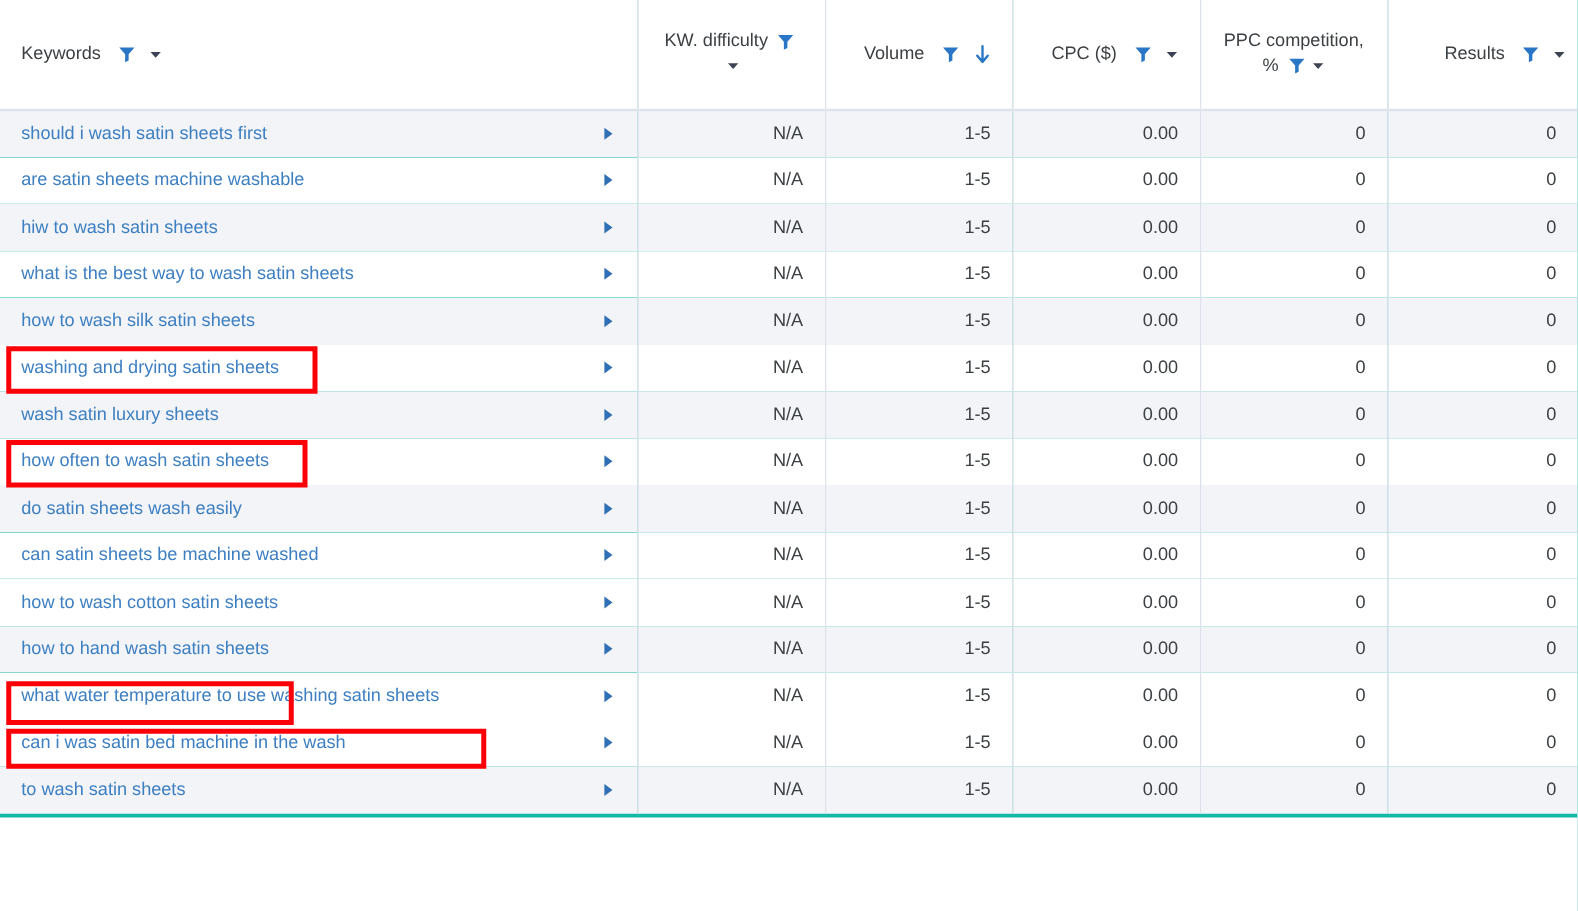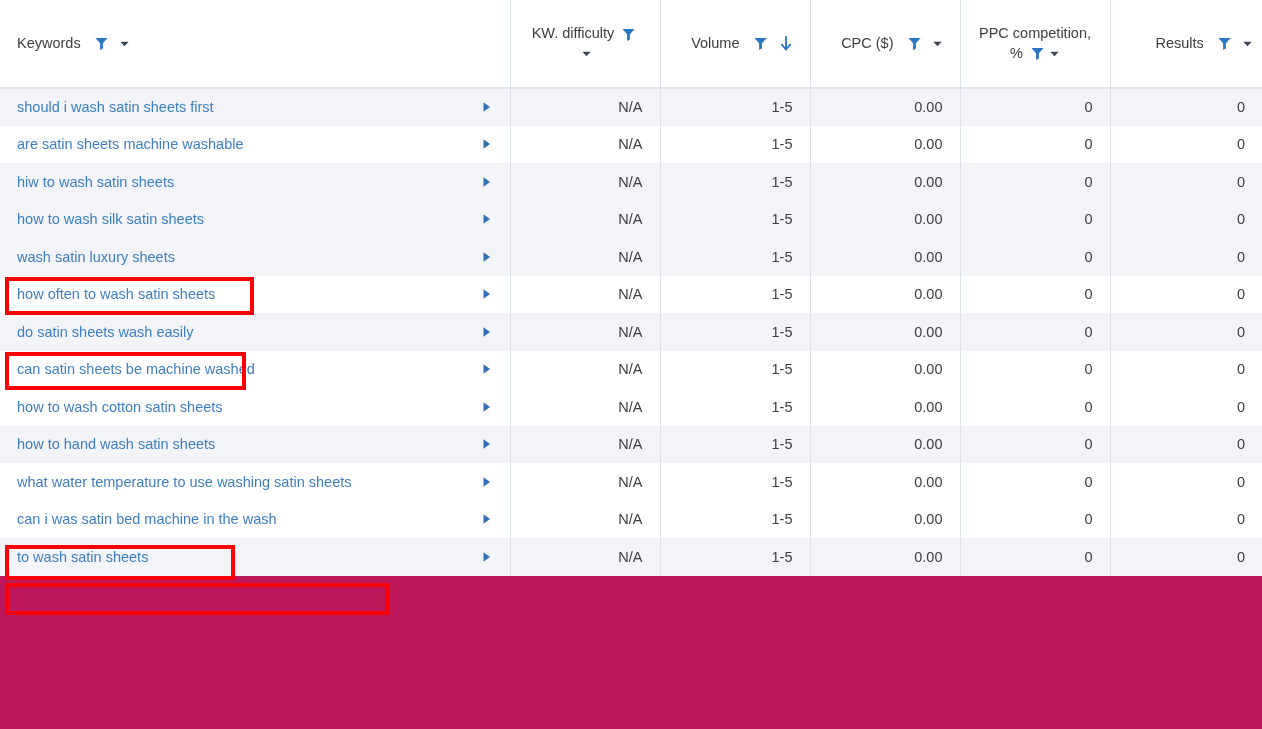--- a/index.html
+++ b/index.html
@@ -6,22 +6,22 @@
   html, body {
     width: 1262px;
     height: 729px;
     background: #ffffff;
     font-family: "Liberation Sans", sans-serif;
     overflow: hidden;
   }
   #app {
     position: relative;
     width: 1262px;
-    height: 729px;
-    background: #be185d;
+    height: 654px;
+    background: #14b8a6;
   }
 
   
   table.kw-table {
     width: 1262px;
     border-collapse: collapse;
     table-layout: fixed;
   }
 
   
@@ -233,22 +233,42 @@
         <tr class="alt">
           <td class="cell-keyword"><a class="kw-link" href="#">hiw to wash satin sheets</a><span class="expand-arrow"><svg width="10" height="12" viewBox="0 0 10 12">
                 <path d="M1.5 1.2 8 6l-6.5 4.8z" fill="#2f6fb5"></path>
               </svg></span></td>
           <td class="cell-num">N/A</td>
           <td class="cell-num">1-5</td>
           <td class="cell-num">0.00</td>
           <td class="cell-num">0</td>
           <td class="cell-num">0</td>
         </tr>
+        <tr class="plain">
+          <td class="cell-keyword"><a class="kw-link" href="#">what is the best way to wash satin sheets</a><span class="expand-arrow"><svg width="10" height="12" viewBox="0 0 10 12">
+                <path d="M1.5 1.2 8 6l-6.5 4.8z" fill="#2f6fb5"></path>
+              </svg></span></td>
+          <td class="cell-num">N/A</td>
+          <td class="cell-num">1-5</td>
+          <td class="cell-num">0.00</td>
+          <td class="cell-num">0</td>
+          <td class="cell-num">0</td>
+        </tr>
         <tr class="alt">
           <td class="cell-keyword"><a class="kw-link" href="#">how to wash silk satin sheets</a><span class="expand-arrow"><svg width="10" height="12" viewBox="0 0 10 12">
+                <path d="M1.5 1.2 8 6l-6.5 4.8z" fill="#2f6fb5"></path>
+              </svg></span></td>
+          <td class="cell-num">N/A</td>
+          <td class="cell-num">1-5</td>
+          <td class="cell-num">0.00</td>
+          <td class="cell-num">0</td>
+          <td class="cell-num">0</td>
+        </tr>
+        <tr class="plain">
+          <td class="cell-keyword"><a class="kw-link" href="#">washing and drying satin sheets</a><span class="expand-arrow"><svg width="10" height="12" viewBox="0 0 10 12">
                 <path d="M1.5 1.2 8 6l-6.5 4.8z" fill="#2f6fb5"></path>
               </svg></span></td>
           <td class="cell-num">N/A</td>
           <td class="cell-num">1-5</td>
           <td class="cell-num">0.00</td>
           <td class="cell-num">0</td>
           <td class="cell-num">0</td>
         </tr>
         <tr class="alt">
           <td class="cell-keyword"><a class="kw-link" href="#">wash satin luxury sheets</a><span class="expand-arrow"><svg width="10" height="12" viewBox="0 0 10 12">

